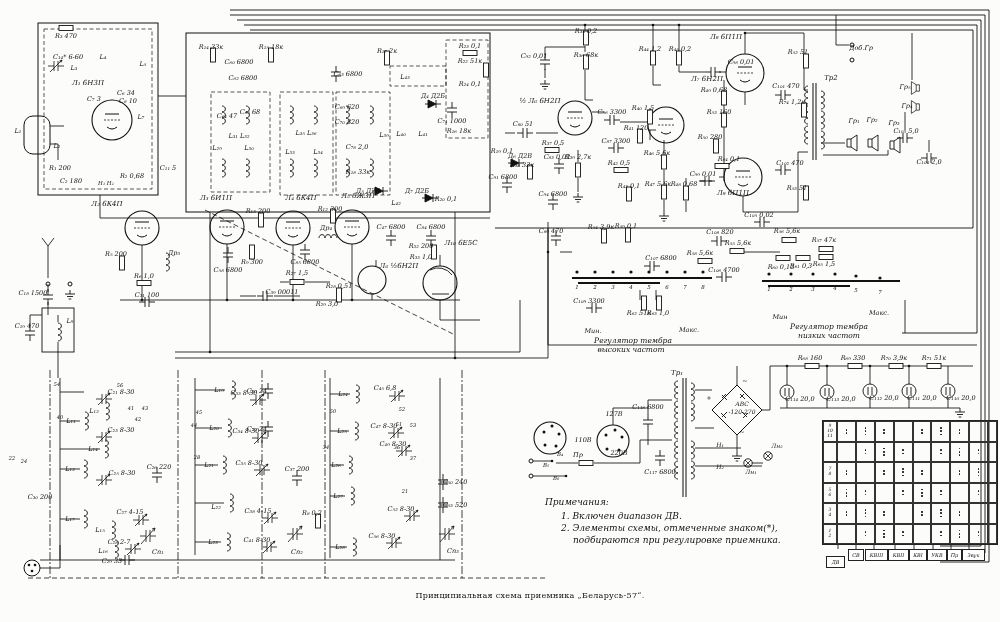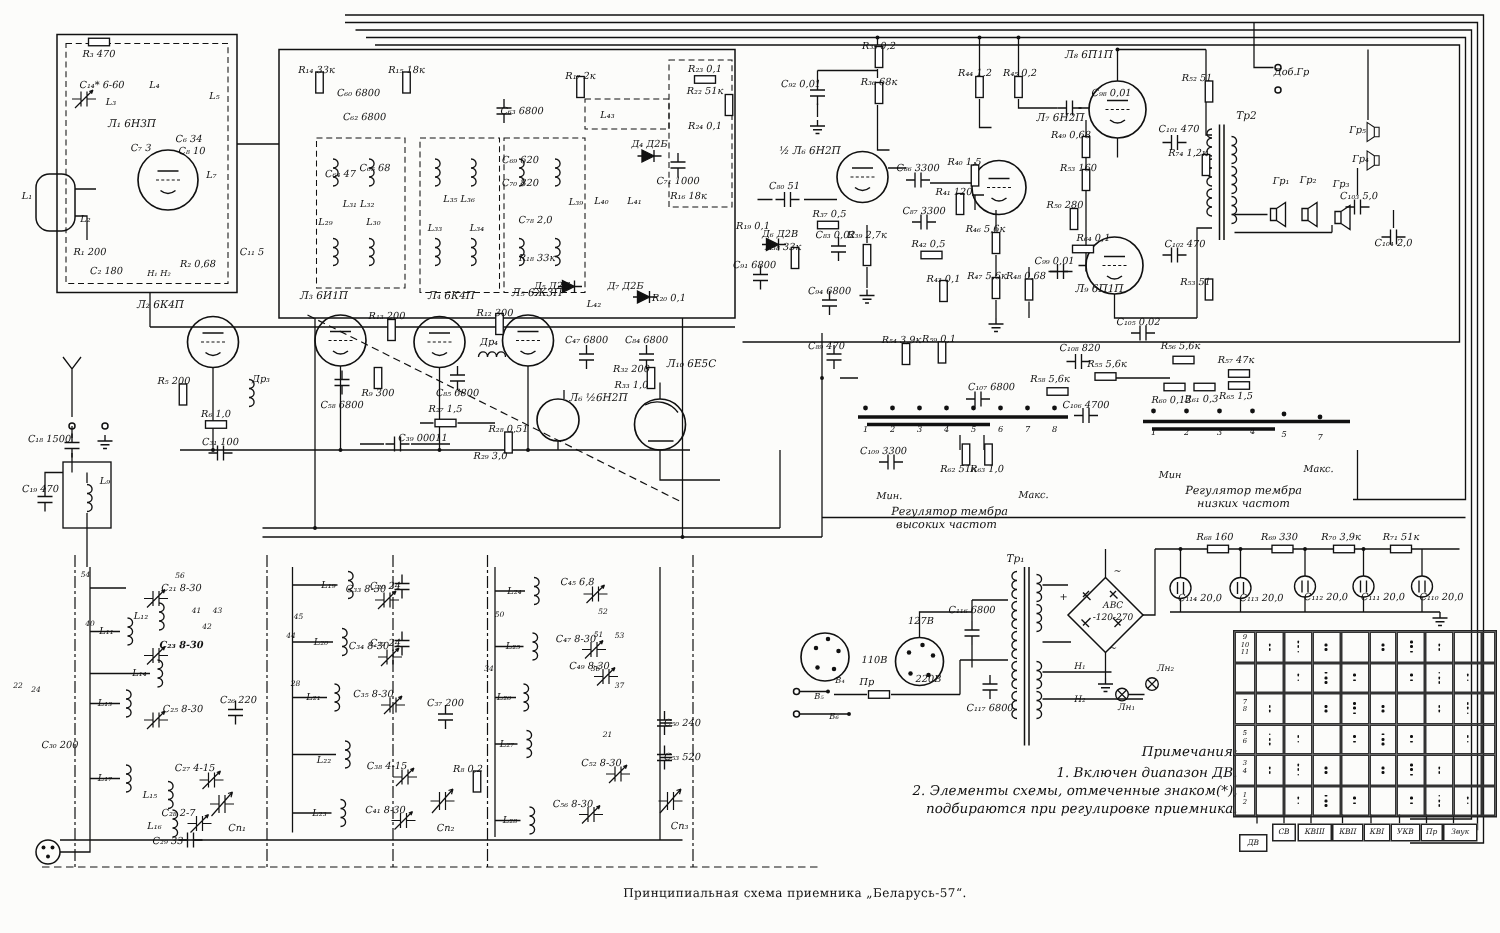--- a/index.html
+++ b/index.html
@@ -2,21 +2,21 @@
 <html><head>
 <meta charset="utf-8">
 <style>
   html,body{margin:0;padding:0;background:#e8e8e6;}
   .page{position:relative;width:1000px;height:622px;background:#fcfcfa;overflow:hidden;
         font-family:"DejaVu Serif",serif;color:#111;}
   .page svg{position:absolute;left:0;top:0;}
   .lbl{position:absolute;transform:translate(-50%,-50%);font-family:"DejaVu Serif",serif;
        font-style:italic;font-size:6.5px;line-height:1;white-space:nowrap;color:#101010;}
   .notes{position:absolute;left:545px;top:496px;width:280px;font-style:italic;
-         font-size:9px;line-height:1.35;text-align:right;}
+         font-size:9px;line-height:1.35;}
   .notes .nt{margin-bottom:2px;}
   .notes .n1,.notes .n2{margin-left:16px;}
   .notes .n3{margin-left:28px;}
   .caption{position:absolute;left:350px;top:591px;width:360px;text-align:center;
            font-size:8px;font-style:normal;letter-spacing:.3px;}
   .band-table{position:absolute;left:822px;top:420px;width:174px;height:123px;
               border:1px solid #222;display:grid;
               grid-template-columns:14px repeat(8,1fr) 9px;grid-template-rows:repeat(6,1fr);}
   .band-table .cell{border:0.5px solid #333;display:flex;flex-direction:column;
                     align-items:center;justify-content:center;gap:1.5px;overflow:hidden;}
@@ -802,21 +802,21 @@
     <span class="lbl" style="left: 961px; top: 398px;">C₁₁₀ 20,0</span>
     <span class="lbl" style="left: 33px; top: 293px;">C₁₈ 1500</span>
     <span class="lbl" style="left: 27px; top: 326px;">C₁₉ 470</span>
     <span class="lbl" style="left: 70px; top: 321px;">L₉</span>
     <span class="lbl" style="left: 40px; top: 497px;">C₃₀ 200</span>
     <span class="lbl" style="left: 257px; top: 391px;">C₂₀ 24</span>
     <span class="lbl" style="left: 257px; top: 429px;">C₂₂ 24</span>
     <span class="lbl" style="left: 121px; top: 392px;">C₂₁ 8-30</span>
     <span class="lbl" style="left: 94px; top: 411px;">L₁₂</span>
     <span class="lbl" style="left: 71px; top: 421px;">L₁₁</span>
-    <span class="lbl" style="left: 121px; top: 430px; font-weight: bold;">C₂₃ 8-30</span>
+    <span class="lbl" style="left: 121px; top: 430px;">C₂₃ 8-30</span>
     <span class="lbl" style="left: 93px; top: 449px;">L₁₄</span>
     <span class="lbl" style="left: 70px; top: 469px;">L₁₃</span>
     <span class="lbl" style="left: 122px; top: 473px;">C₂₅ 8-30</span>
     <span class="lbl" style="left: 159px; top: 467px;">C₂₆ 220</span>
     <span class="lbl" style="left: 70px; top: 519px;">L₁₇</span>
     <span class="lbl" style="left: 100px; top: 530px;">L₁₅</span>
     <span class="lbl" style="left: 103px; top: 551px;">L₁₆</span>
     <span class="lbl" style="left: 130px; top: 512px;">C₂₇ 4-15</span>
     <span class="lbl" style="left: 119px; top: 542px;">C₂₈ 2-7</span>
     <span class="lbl" style="left: 112px; top: 561px;">C₂₉ 33</span>

